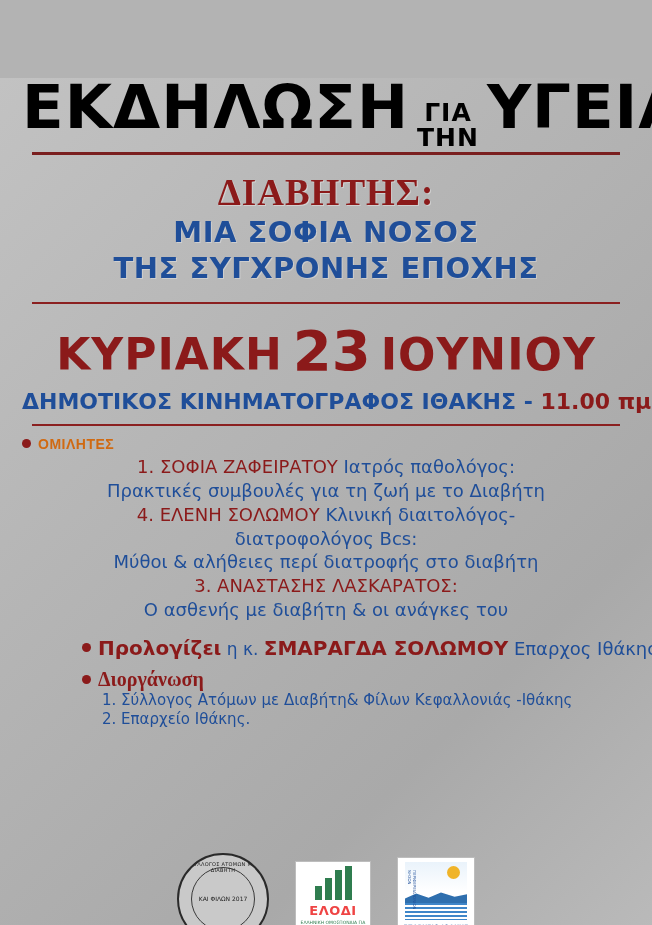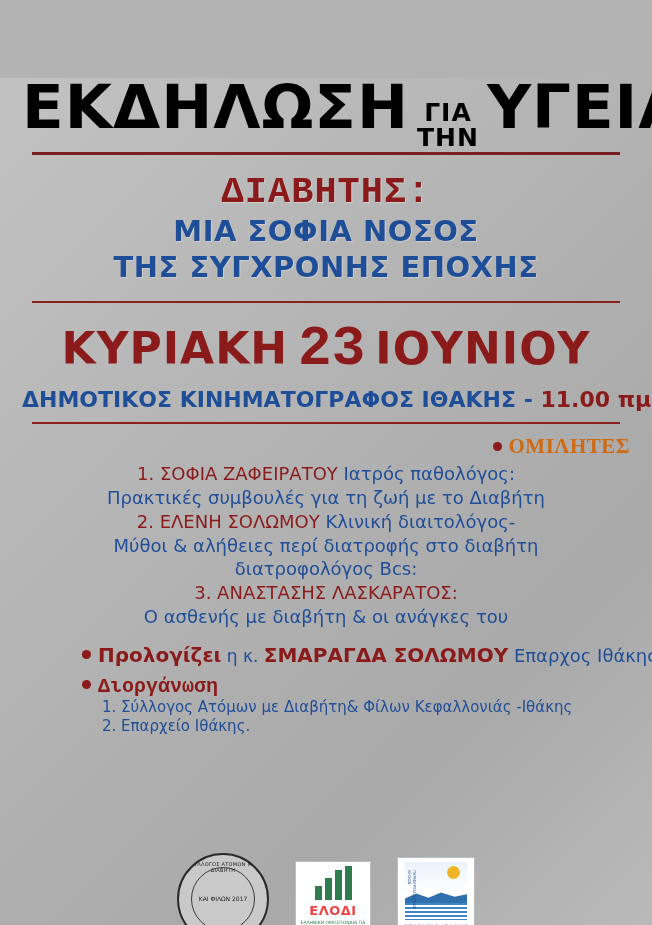--- a/index.html
+++ b/index.html
@@ -58,21 +58,21 @@
     background: #8b2020;
   }
 
   
   .subtitle-block {
     text-align: center;
     margin-top: 16px;
   }
   .subtitle-1 {
     color: #8b1a1a;
-    font-family: Liberation Mono, monospace;
+    font-family: Liberation Serif, serif;
     font-weight: bold;
     font-size: 37px;
     letter-spacing: 1px;
     text-shadow: 1px 1px 0 rgba(255,255,255,0.35);
   }
   .subtitle-2, .subtitle-3 {
     color: #1f4e99;
     font-family: "DejaVu Sans", sans-serif;
     font-weight: bold;
     font-size: 29px;
@@ -91,45 +91,44 @@
     white-space: nowrap;
   }
   .date-line .word {
     font-size: 44px;
     letter-spacing: 1px;
     text-align: center;
   }
   .date-line .num {
     font-size: 56px;
     padding: 0 10px;
-    font-family: Liberation Mono, monospace;
   }
   .venue-line {
     text-align: center;
     margin-top: 6px;
     color: #1f4e99;
     font-family: "DejaVu Sans", sans-serif;
     font-weight: bold;
     font-size: 22px;
     white-space: nowrap;
   }
   .venue-line .time {
     color: #8b1a1a;
   }
 
   
   .section {
     margin-top: 10px;
   }
   .section-head {
-    text-align: right;
+    text-align: left;
     color: #d06a12;
-    font-family: Liberation Serif, serif;
-    font-weight: bold;
-    font-size: 21px;
+    font-family: Liberation Sans, sans-serif;
+    font-weight: bold;
+    font-size: 14px;
     letter-spacing: 0.5px;
   }
   .bullet {
     display: inline-block;
     width: 9px;
     height: 9px;
     border-radius: 50%;
     background: #8b1a1a;
     margin-right: 7px;
     vertical-align: middle;
@@ -185,21 +184,21 @@
     font-weight: normal;
     font-size: 18px;
   }
 
   .org {
     margin-top: 8px;
     padding-left: 60px;
   }
   .org-head {
     color: #8b1a1a;
-    font-family: Liberation Mono, monospace;
+    font-family: Liberation Serif, serif;
     font-weight: bold;
     font-size: 20px;
     white-space: nowrap;
   }
   .org-item {
     color: #1f4e99;
     font-family: "DejaVu Sans", sans-serif;
     font-size: 15px;
     padding-left: 20px;
     line-height: 1.28;
@@ -406,23 +405,23 @@
     <div class="section-head">
       <span class="bullet"></span><span>ΟΜΙΛΗΤΕΣ</span>
     </div>
 
     <div class="speakers">
       <div>
         <div class="speaker-name"><span>1. ΣΟΦΙΑ ΖΑΦΕΙΡΑΤΟΥ </span><span class="role">Ιατρός παθολόγος:</span></div>
         <div class="speaker-topic">Πρακτικές συμβουλές για τη ζωή με το Διαβήτη</div>
       </div>
       <div>
-        <div class="speaker-name"><span>2. ΕΛΕΝΗ ΣΟΛΩΜΟΥ </span><span class="role">Κλινική διαιτολόγος-</span></div>
+        <div class="speaker-name"><span>4. ΕΛΕΝΗ ΣΟΛΩΜΟΥ </span><span class="role">Κλινική διαιτολόγος-</span></div>
+        <div class="speaker-topic">διατροφολόγος Bcs:</div>
         <div class="speaker-topic">Μύθοι &amp; αλήθειες περί διατροφής στο διαβήτη</div>
-        <div class="speaker-topic">διατροφολόγος Bcs:</div>
       </div>
       <div>
         <div class="speaker-name">3. ΑΝΑΣΤΑΣΗΣ ΛΑΣΚΑΡΑΤΟΣ:</div>
         <div class="speaker-topic">Ο ασθενής με διαβήτη &amp; οι ανάγκες του</div>
       </div>
     </div>
   </div>
 
   <div class="prologue">
     <span class="bullet"></span><span class="lead">Προλογίζει</span><span class="small-blue"> η κ. </span><span class="name">ΣΜΑΡΑΓΔΑ ΣΟΛΩΜΟΥ</span><span class="place"> Επαρχος Ιθάκης</span>

